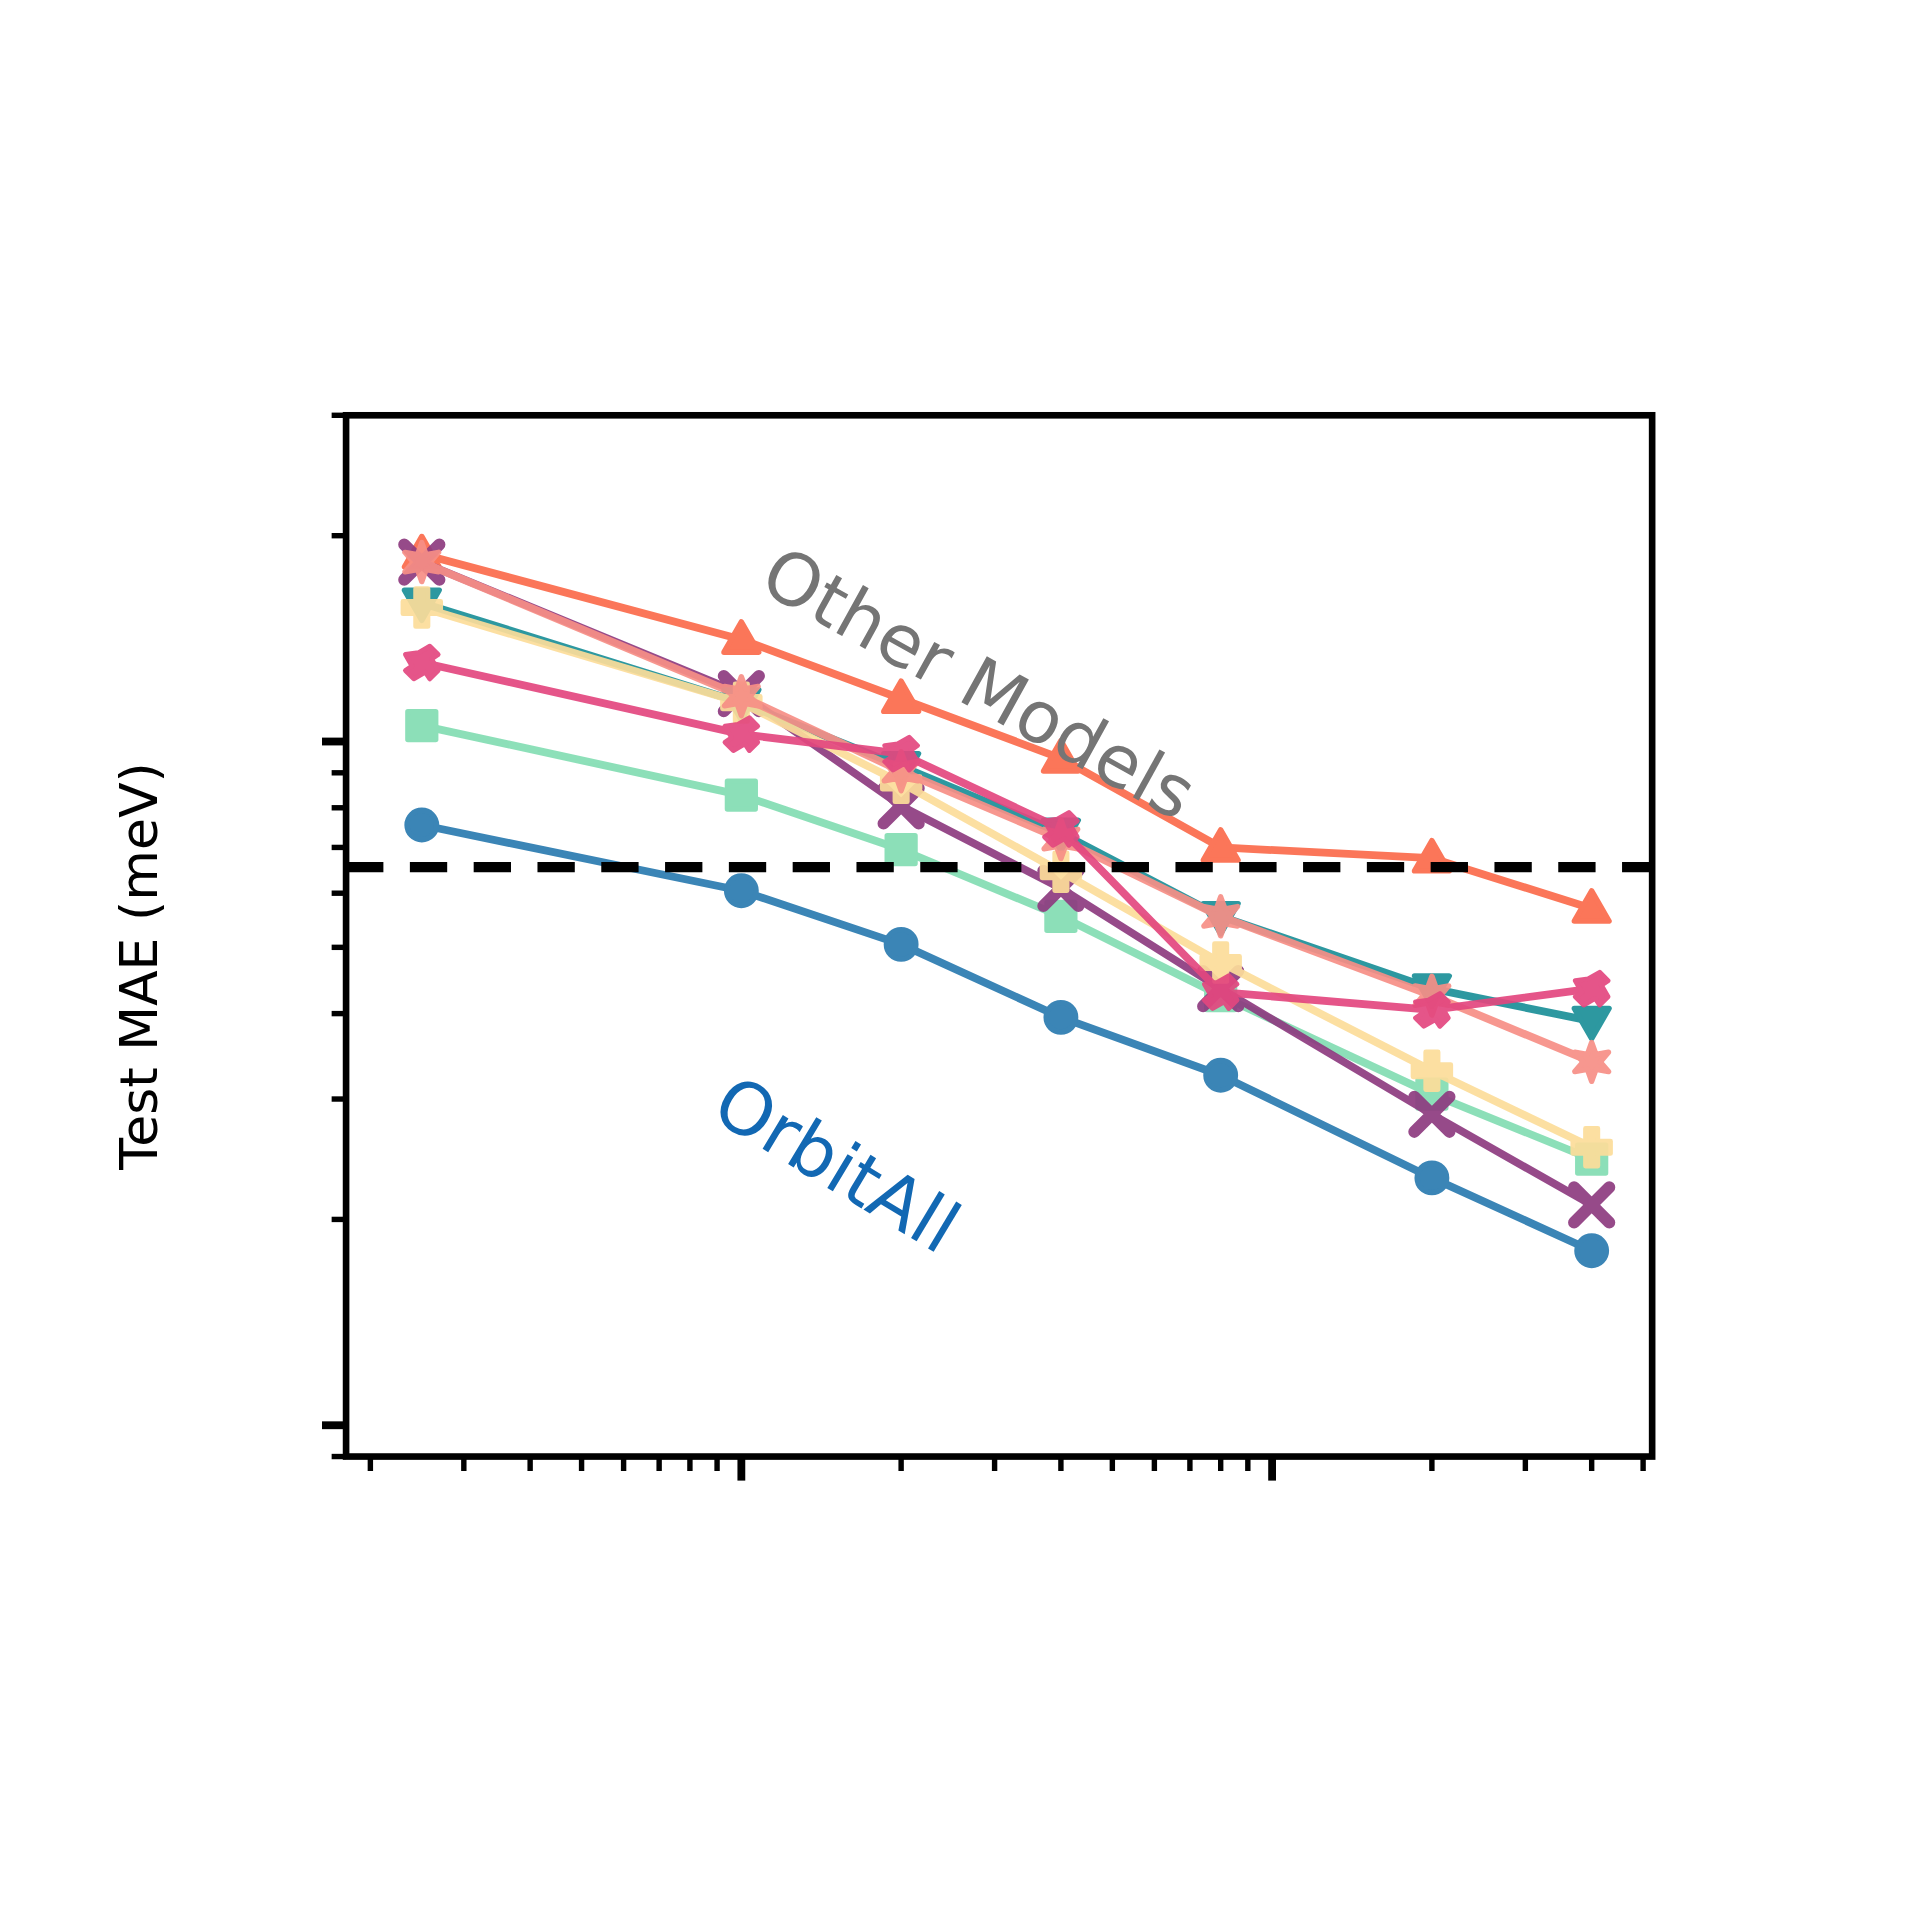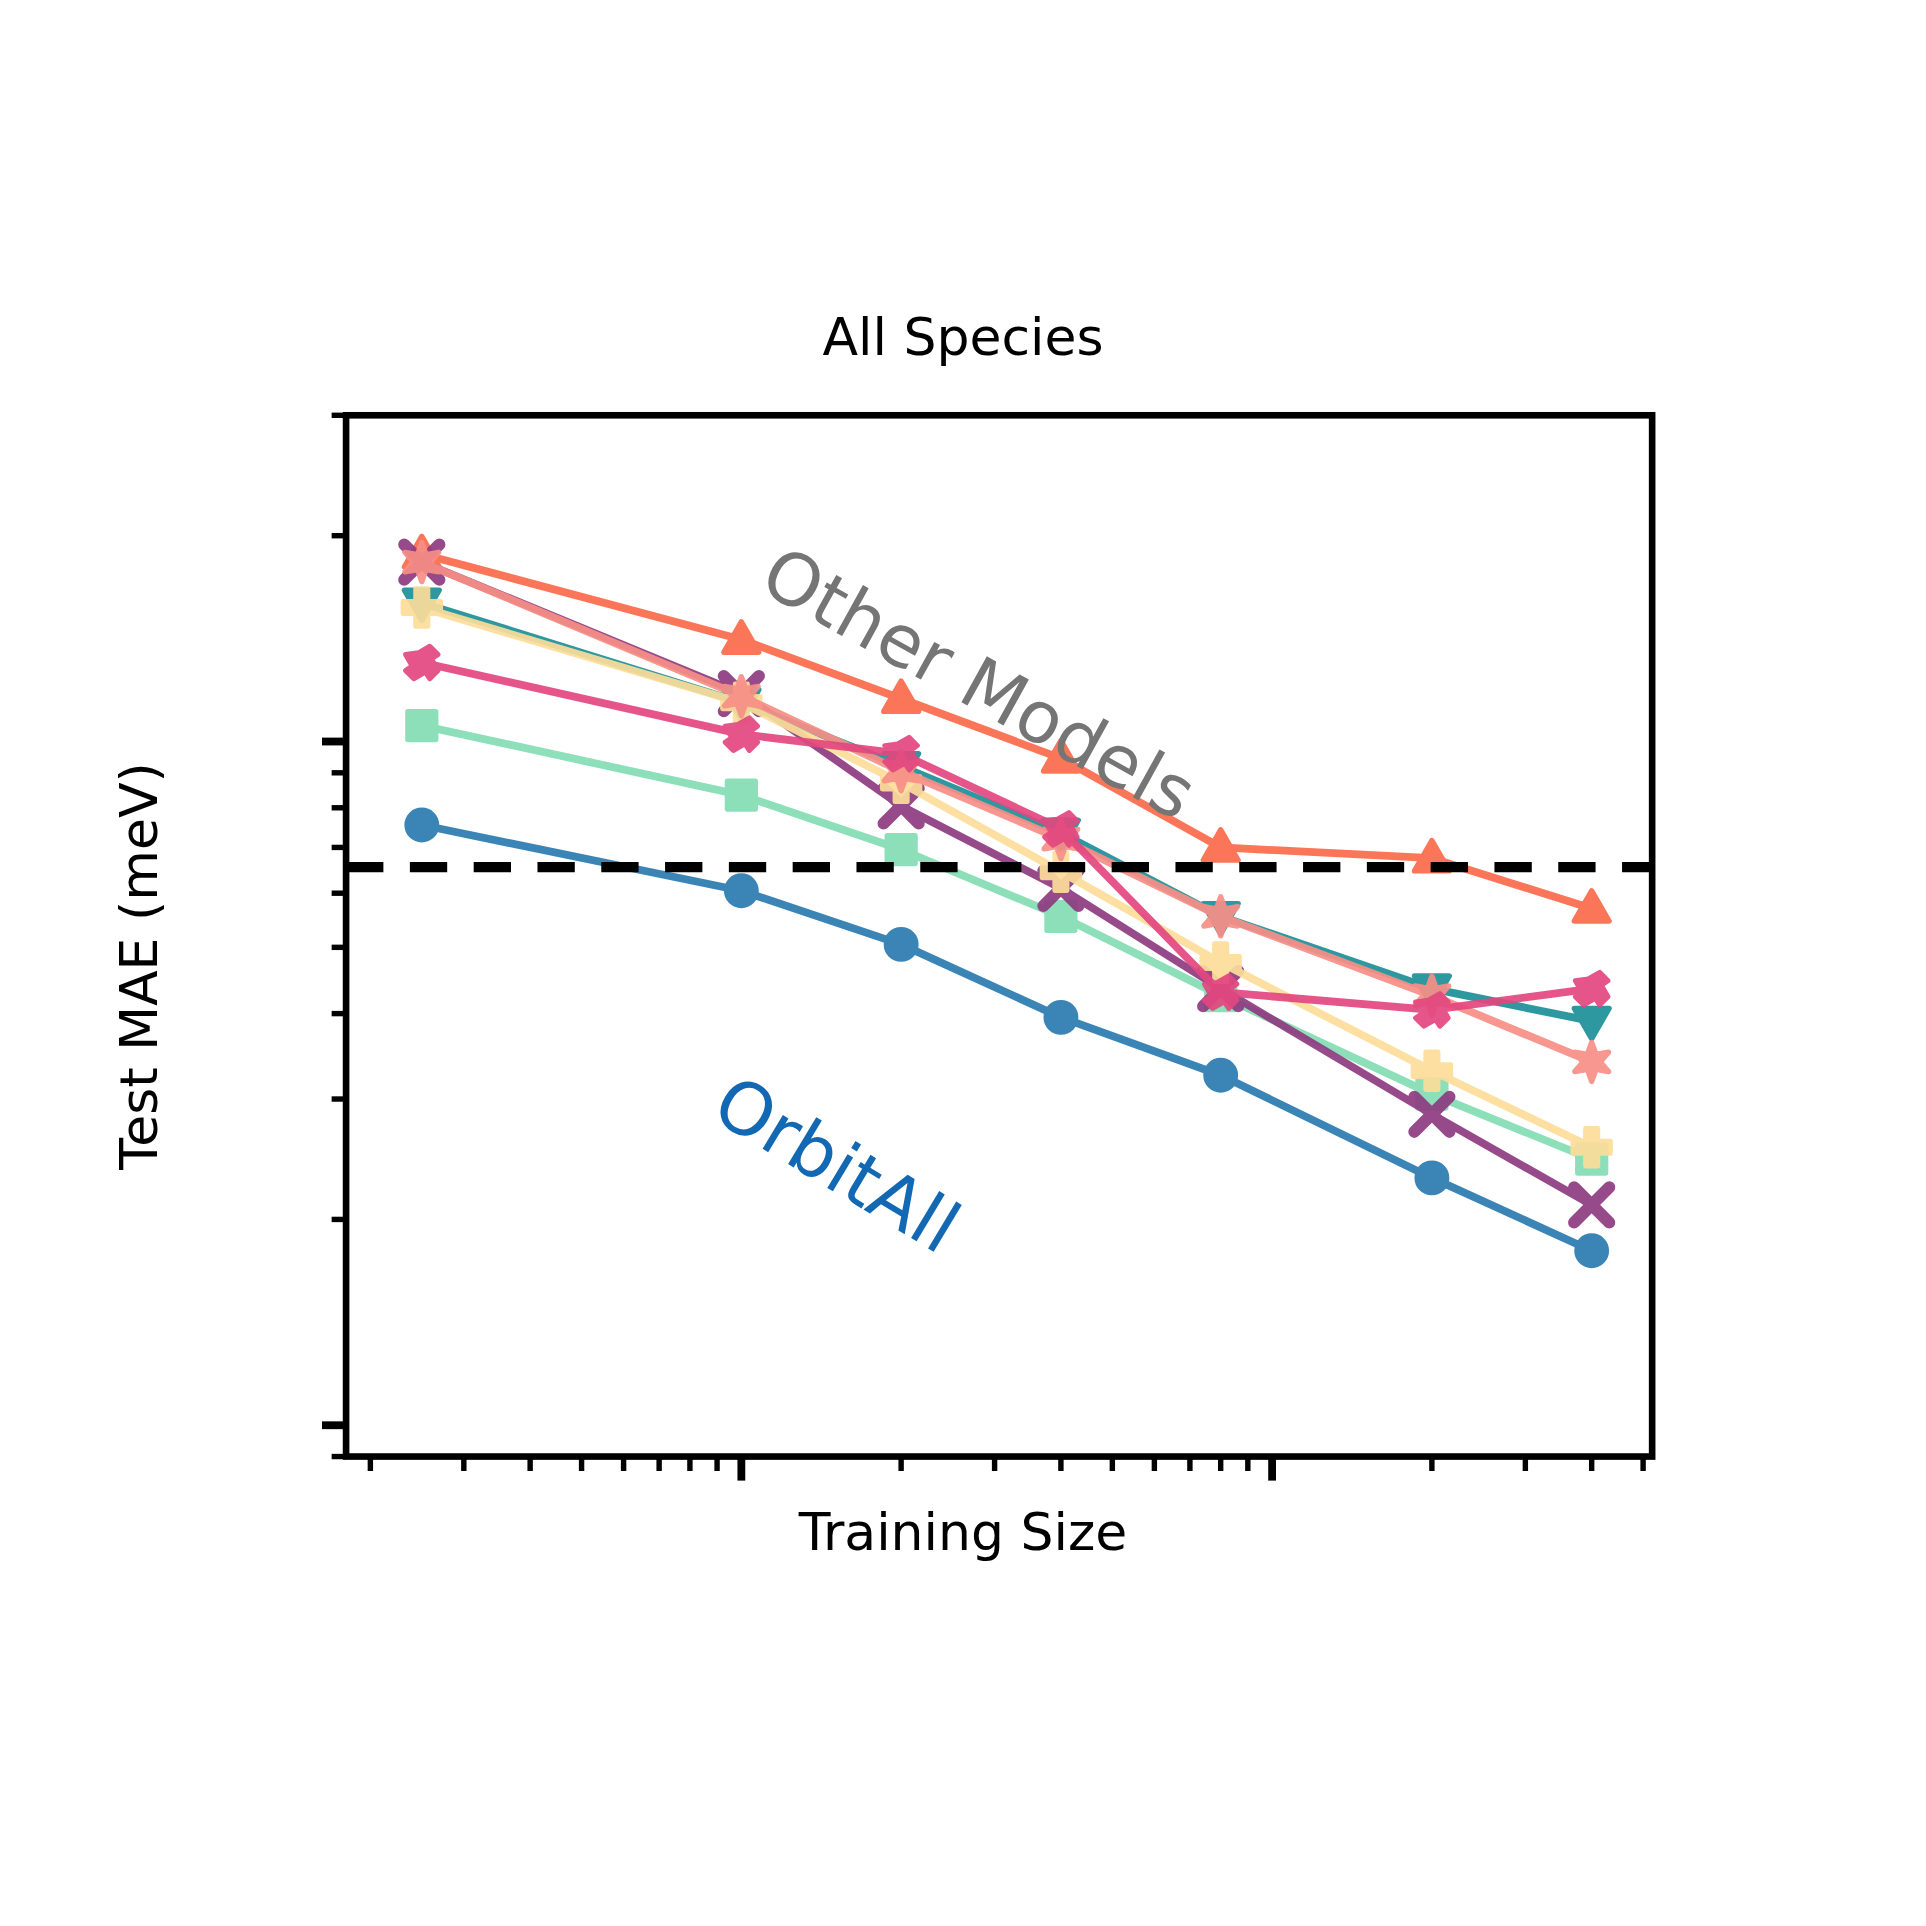--- a/index.html
+++ b/index.html
@@ -28,23 +28,21 @@
   #ann-orbit{
     left:743px;top:1059px;font-size:72px;color:#1268b3;
     transform:rotate(31deg);transform-origin:0 0;
   }
 </style>
 </head>
 <body>
 
 <div id="root">
 
-  <div id="title">All Species</div>
   <div id="ylabel">Test MAE (meV)</div>
-  <div id="xlabel">Training Size</div>
 
   <svg id="plotsvg" width="1926" height="1926" viewBox="0 0 3200 3200">
     <g id="series-layer">
         <g opacity="0.92">
           <polyline points="700.8,1370.7 1231.7,1479.9 1497.2,1569.1 1762.7,1690.3 2028.1,1786.5 2379.1,1957.1 2644.5,2078.0" fill="none" stroke="#2b7bb0" stroke-width="13" stroke-linejoin="round" stroke-linecap="round"></polyline>
           <circle cx="700.81159950387" cy="1370.6658426083056" r="24.48" fill="#2b7bb0" stroke="#2b7bb0" stroke-width="9" stroke-linejoin="round" stroke-linecap="round"></circle>
           <circle cx="1231.7393063152942" cy="1479.9400896128436" r="24.48" fill="#2b7bb0" stroke="#2b7bb0" stroke-width="9" stroke-linejoin="round" stroke-linecap="round"></circle>
           <circle cx="1497.2031597210062" cy="1569.0756917900867" r="24.48" fill="#2b7bb0" stroke="#2b7bb0" stroke-width="9" stroke-linejoin="round" stroke-linecap="round"></circle>
           <circle cx="1762.6670131267185" cy="1690.2810794702" r="24.48" fill="#2b7bb0" stroke="#2b7bb0" stroke-width="9" stroke-linejoin="round" stroke-linecap="round"></circle>
           <circle cx="2028.1308665324307" cy="1786.5164241386587" r="24.48" fill="#2b7bb0" stroke="#2b7bb0" stroke-width="9" stroke-linejoin="round" stroke-linecap="round"></circle>

